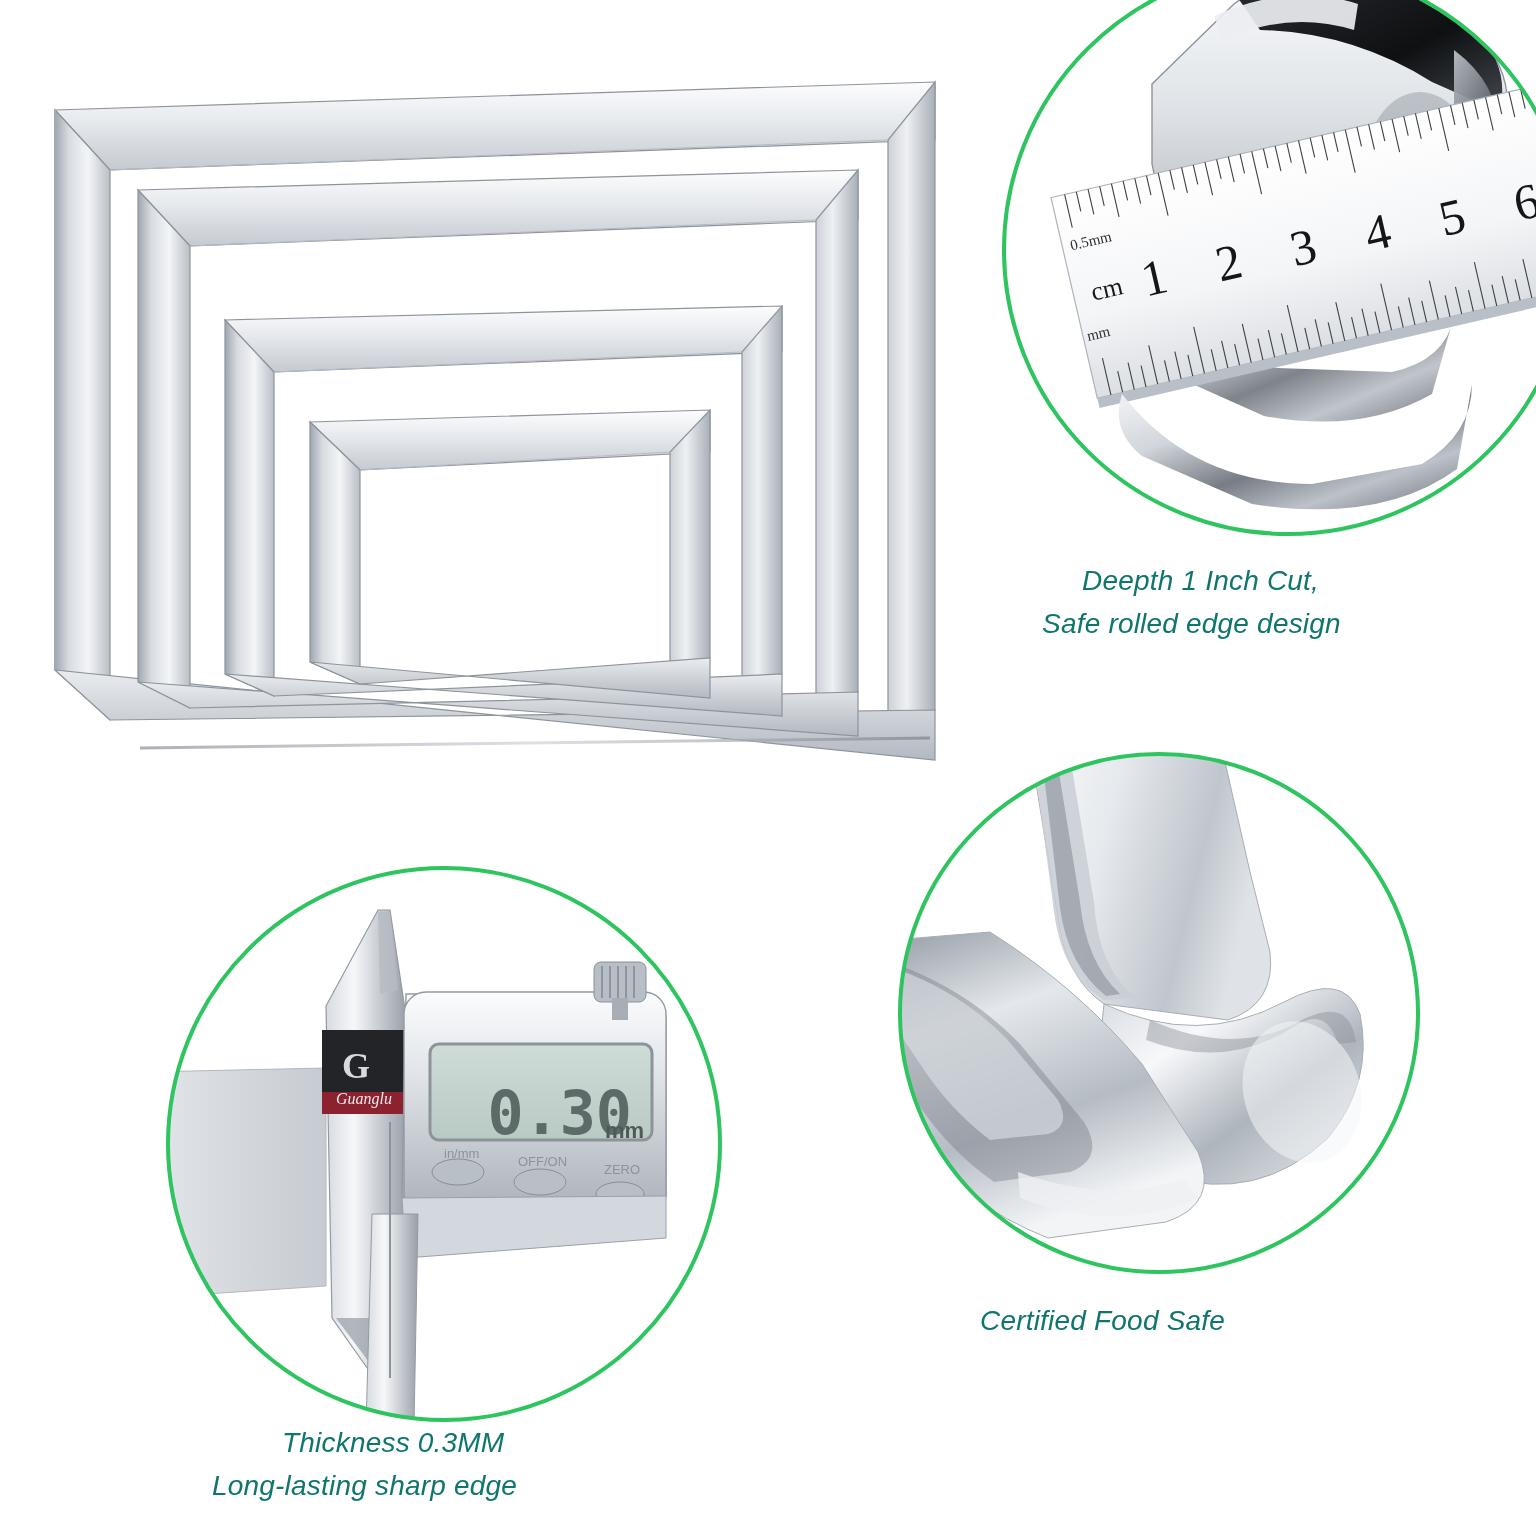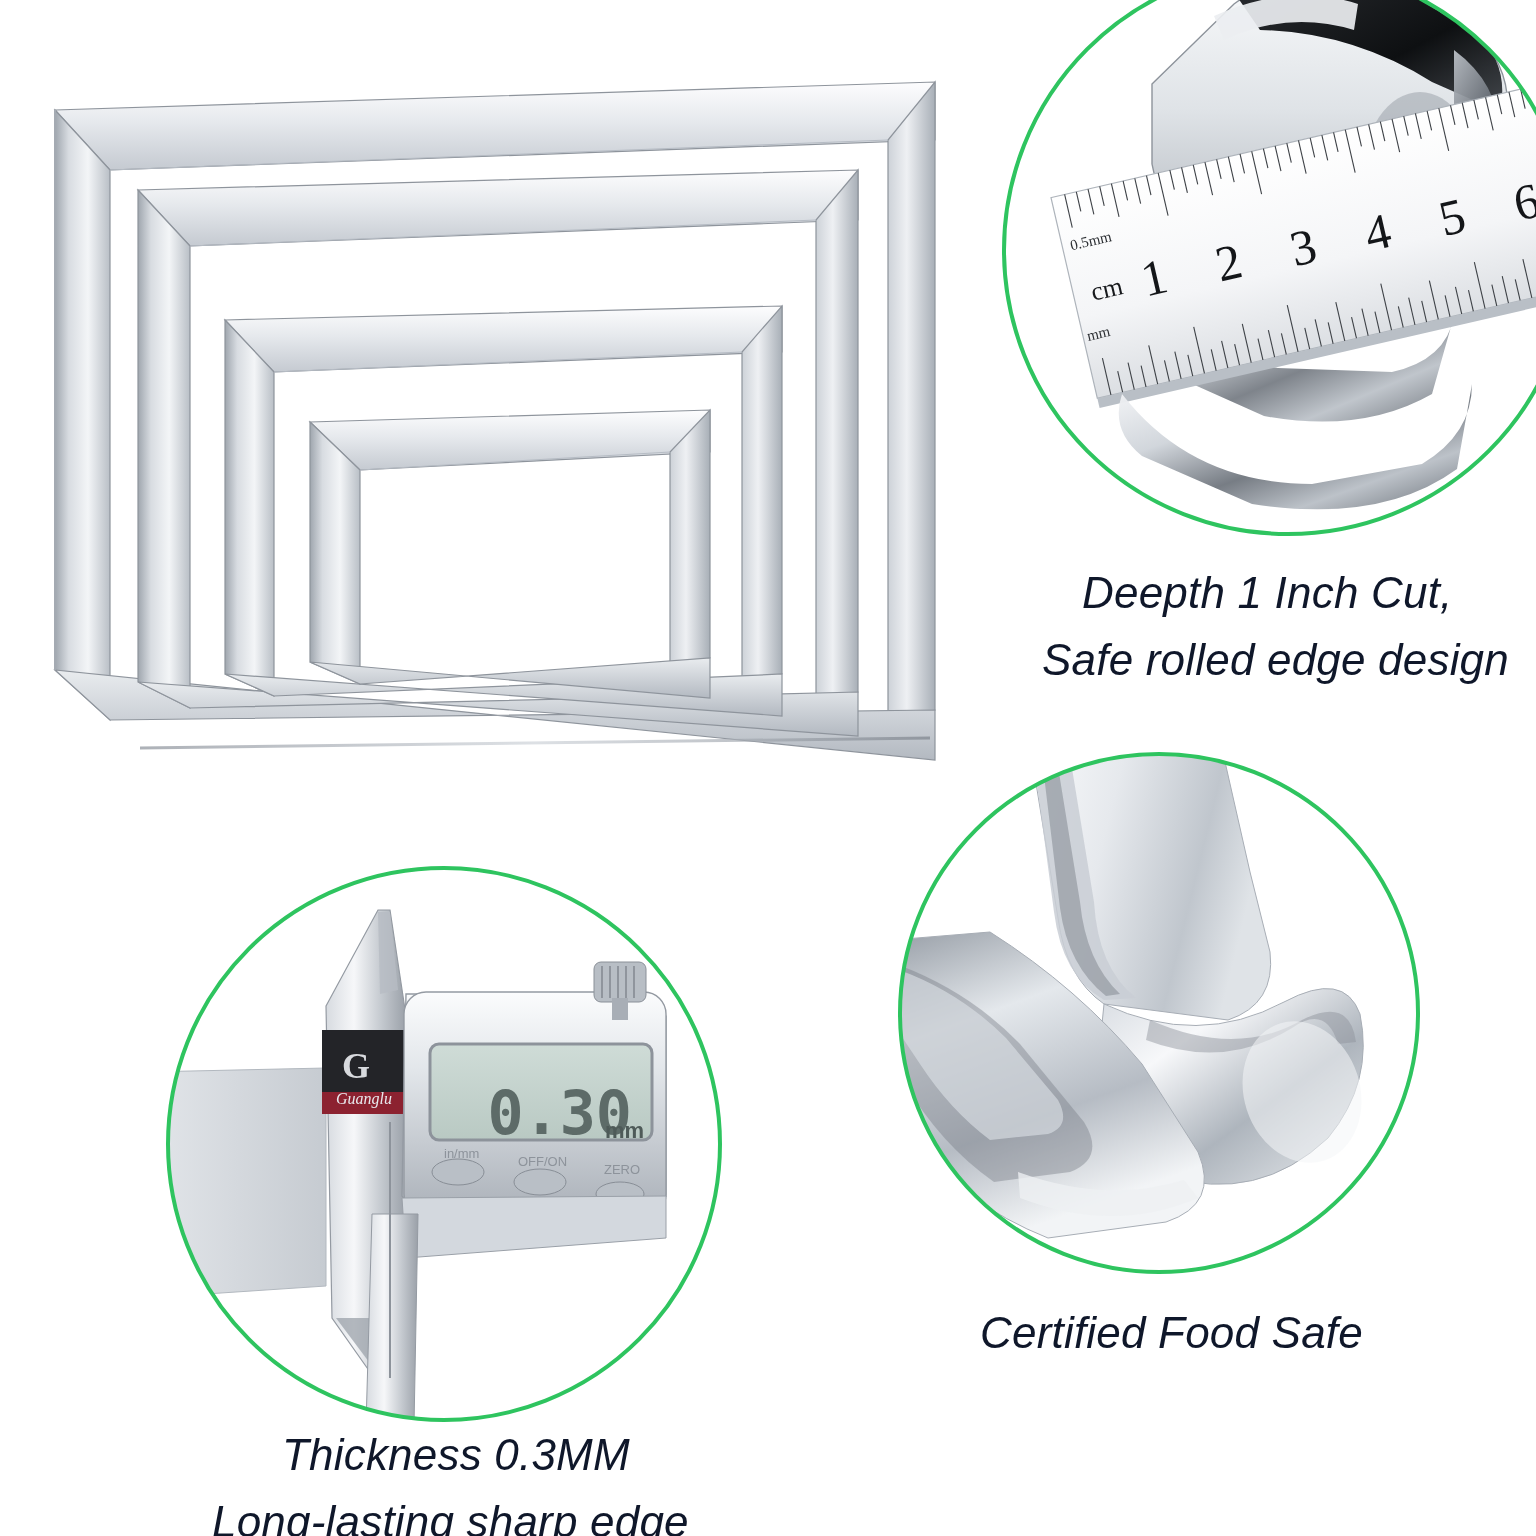--- a/index.html
+++ b/index.html
@@ -2,22 +2,22 @@
 <html><head>
 <meta charset="utf-8">
 <style>
   html,body{margin:0;padding:0;background:#ffffff;}
   body{width:1536px;height:1536px;overflow:hidden;position:relative;
        font-family:"Liberation Sans","DejaVu Sans",sans-serif;color:#111;}
 
   .stage{position:absolute;inset:0;background:#fff;}
 
   
-  .caption{position:absolute;font-style:italic;color:#0f172a;
-           font-size:44px;line-height:1.52;white-space:nowrap;letter-spacing:.2px;}
+  .caption{position:absolute;font-style:italic;color:#0f766e;
+           font-size:28px;line-height:1.52;white-space:nowrap;letter-spacing:.2px;}
   .cap-tr{left:1082px;top:560px;}
   .cap-tr .l2{margin-left:-40px;}
   .cap-bl{left:212px;top:1422px;}
   .cap-bl .l1{margin-left:70px;}
   .cap-br{left:900px;top:1300px;}
   .cap-br .l1{margin-left:80px;text-align:center;}
   .cap-line{display:block;}
 
   
   .inset{position:absolute;border-radius:50%;overflow:hidden;background:#fff;}

